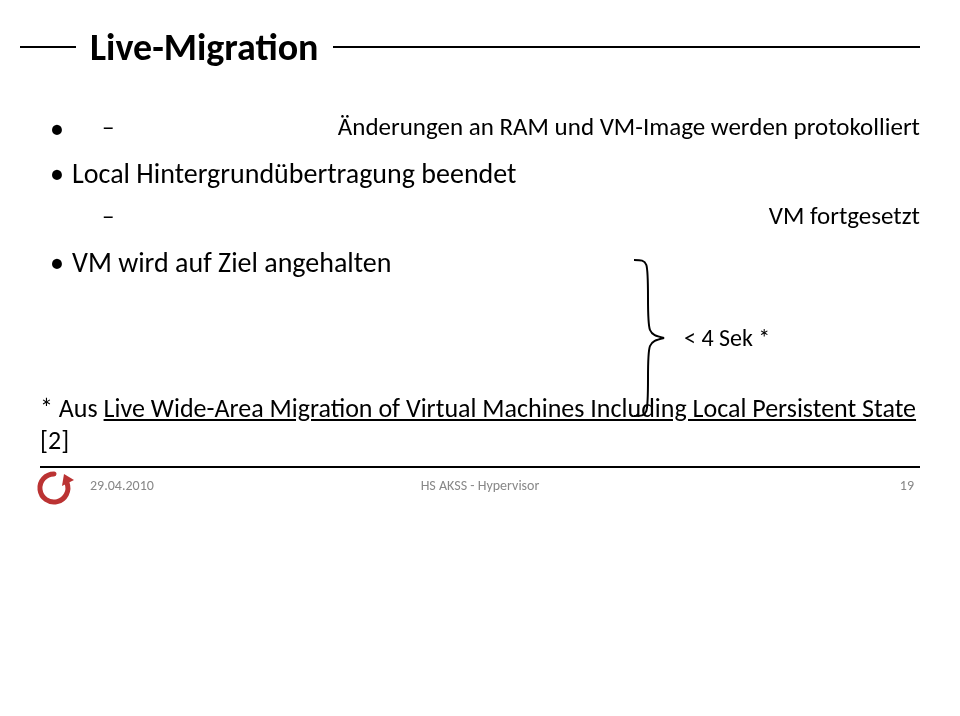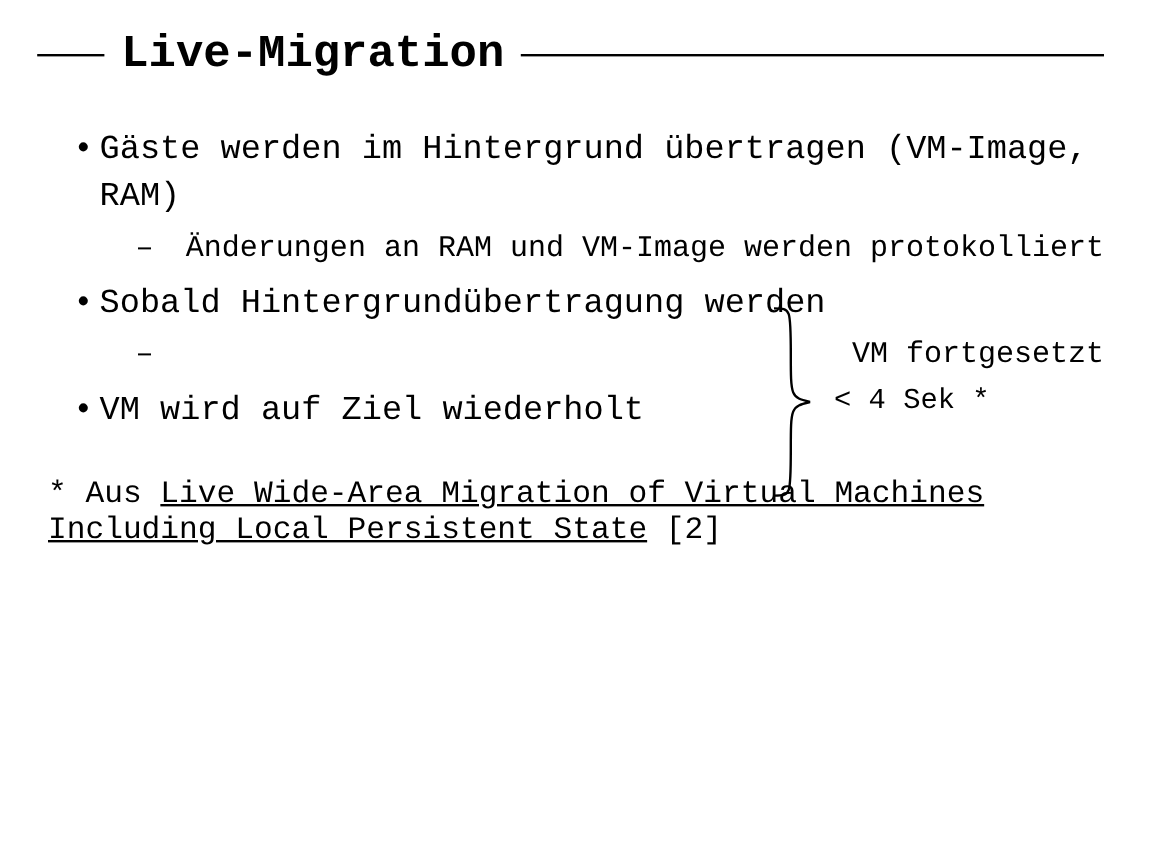--- a/index.html
+++ b/index.html
@@ -1,17 +1,17 @@
 <!DOCTYPE html>
 <html><head>
 <meta charset="utf-8">
 <style>
   * { box-sizing: border-box; margin: 0; padding: 0; }
   html, body { width: 960px; height: 716px; font-family: Calibri, Arial, sans-serif; background: #fff; color: #000; }
-  .slide { position: relative; width: 960px; height: 538px; padding: 24px 40px 0 31px; font-family: Liberation Mono, monospace; }
+  .slide { position: relative; width: 960px; height: 538px; padding: 24px 40px 0 20px; }
 
   
   .header { display: flex; align-items: center; gap: 14px; margin-bottom: 40px; }
   .header .seg { height: 2px; background: #000; }
   .header .seg.left { width: 56px; }
   .header .seg.right { flex: 1; }
   .header h1 { font-size: 38px; font-weight: 600; white-space: nowrap; }
 
   .body { position: relative; font-size: 28px; line-height: 1.38; padding-left: 8px; }
   ul.lvl1 { list-style: none; padding-left: 22px; }
@@ -43,40 +43,51 @@
 
   <div class="header">
     <div class="seg left"></div>
     <h1>Live-Migration</h1>
     <div class="seg right"></div>
   </div>
 
   <div class="body">
     <ul class="lvl1">
       <li>
-        <span>Gäste werden im Hintergrund übertragen (VM-Image, RAM)</span>
         <ul class="lvl2">
           <li><span>Änderungen an RAM und VM-Image werden protokolliert</span></li>
         </ul>
       </li>
       <li>
-        <span>Sobald Hintergrundübertragung werden</span>
+        <span>Local Hintergrundübertragung beendet</span>
         <ul class="lvl2">
           <li><span>VM fortgesetzt</span></li>
         </ul>
       </li>
-      <li><span>VM wird auf Ziel wiederholt</span></li>
+      <li><span>VM wird auf Ziel angehalten</span></li>
     </ul>
 
     <div class="bracket-wrap">
       <svg class="bracket-svg" viewBox="0 0 36 160">
         <path d="M4 2 C 18 2, 18 2, 18 40 C 18 76, 18 76, 34 80 C 18 84, 18 84, 18 120 C 18 158, 18 158, 4 158" fill="none" stroke="#000" stroke-width="2"></path>
       </svg>
       <div class="bracket-label">&lt; 4 Sek *</div>
     </div>
   </div>
 
   <div class="footnote">
     <span>* Aus </span><span class="ul">Live Wide-Area Migration of Virtual Machines Including Local Persistent State</span><span> [2]</span>
   </div>
 
+  <div class="footer">
+    <div class="footer-line"></div>
+    <div class="footer-row">
+      <svg class="footer-icon" viewBox="0 0 40 40">
+        <path d="M20 6 a14 14 0 1 0 13 9" fill="none" stroke="#b33" stroke-width="5" stroke-linecap="round"></path>
+        <polygon points="30,6 40,12 28,18" fill="#b33"></polygon>
+      </svg>
+      <div class="footer-date">29.04.2010</div>
+      <div class="footer-center">HS AKSS - Hypervisor</div>
+      <div class="footer-page">19</div>
+    </div>
+  </div>
 
 </div>
 
 </body></html>

